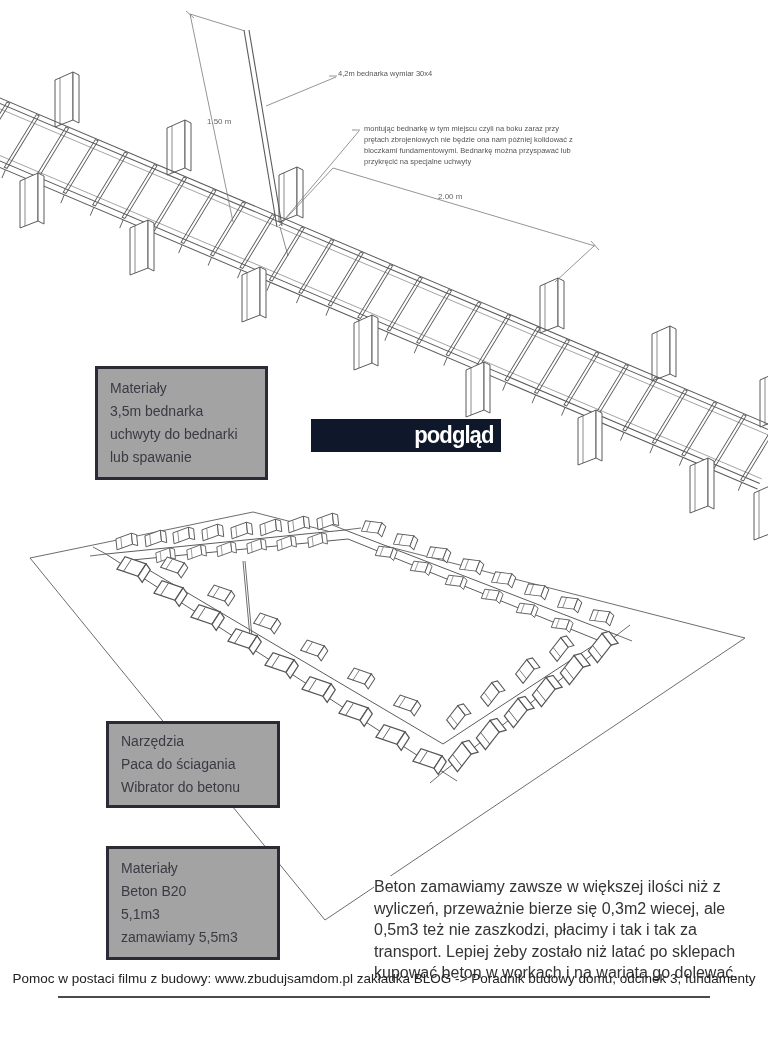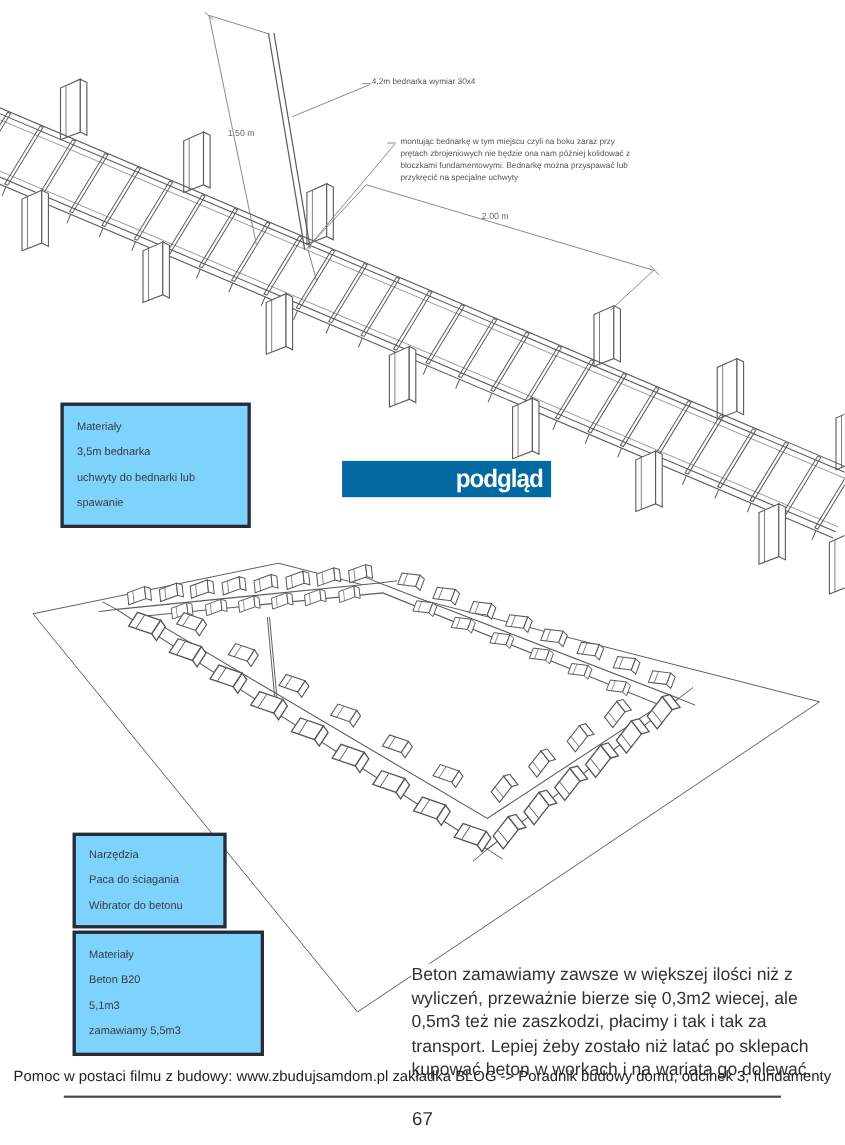--- a/index.html
+++ b/index.html
@@ -5,22 +5,22 @@
   html,body{margin:0;padding:0;background:#ffffff;}
   #page{
     position:relative;width:768px;height:1041px;background:#ffffff;overflow:hidden;
     font-family:"Liberation Sans",sans-serif;color:#3a3a3a;
   }
   #art{position:absolute;left:0;top:0;width:768px;height:1041px;}
   .abs{position:absolute;}
   .note{font-size:7.5px;line-height:11px;color:#555;}
   .dim{font-size:8px;color:#666;}
   .infobox{
-    position:absolute;background:#7dd3fc;border:3px solid #2b2b38;
-    font-size:10px;line-height:23px;color:#3a3a44;padding:8px 12px;box-sizing:border-box;
+    position:absolute;background:#a3a3a3;border:3px solid #2b2b38;
+    font-size:14px;line-height:23px;color:#3a3a44;padding:8px 12px;box-sizing:border-box;margin-left:40px;
   }
   .infobox .bx-line{white-space:normal;}
   #banner{
     position:absolute;left:311px;top:419px;width:190px;height:33px;
     display:flex;align-items:center;justify-content:flex-end;padding-right:8px;box-sizing:border-box;
   }
   #banner span{
     color:#ffffff;font-weight:700;font-size:23px;letter-spacing:-1px;
     transform:scaleX(.96);transform-origin:right center;
   }
@@ -221,36 +221,35 @@
   <div class="abs dim" style="left:438px;top:192px;">2.00 m</div>
   <div class="abs note" style="left:338px;top:68px;width:220px;">4,2m bednarka wymiar 30x4</div>
   <div class="abs note" style="left:364px;top:123px;width:214px;">montując bednarkę w tym miejscu czyli na boku zaraz przy prętach zbrojeniowych nie będzie ona nam później kolidować z bloczkami fundamentowymi. Bednarkę można przyspawać lub przykręcić na specjalne uchwyty</div>
 
   <div class="infobox" style="left:55px;top:366px;width:173px;">
     <div class="bx-line">Materiały</div>
     <div class="bx-line">3,5m bednarka</div>
     <div class="bx-line">uchwyty do bednarki lub spawanie</div>
   </div>
 
-  <div id="banner" style="background-color: #0369a1;">
+  <div id="banner" style="background-color: #0f172a;">
     <span>podgląd</span>
   </div>
 
-  <div class="infobox" style="left:66px;top:757px;width:140px;padding-top:6px;padding-bottom:6px;">
+  <div class="infobox" style="left:66px;top:721px;width:174px;padding-top:6px;padding-bottom:6px;">
     <div class="bx-line">Narzędzia</div>
     <div class="bx-line">Paca do ściagania</div>
     <div class="bx-line">Wibrator do betonu</div>
   </div>
 
   <div class="infobox" style="left:66px;top:846px;width:174px;">
     <div class="bx-line">Materiały</div>
     <div class="bx-line">Beton B20</div>
     <div class="bx-line">5,1m3</div>
     <div class="bx-line">zamawiamy 5,5m3</div>
   </div>
 
   <div class="abs" id="concrete-note">Beton zamawiamy zawsze w większej ilości niż z wyliczeń, przeważnie bierze się 0,3m2 wiecej, ale 0,5m3 też nie zaszkodzi, płacimy i tak i tak za transport. Lepiej żeby zostało niż latać po sklepach kupować beton w workach i na wariata go dolewać.</div>
 
   <div class="abs" id="footer-line">Pomoc w postaci filmu z budowy: www.zbudujsamdom.pl zakładka BLOG -&gt; Poradnik budowy domu, odcinek 3, fundamenty</div>
   <div class="abs" id="footer-rule"></div>
-  <div class="abs" id="page-number">67</div>
 
 </div>
 
 </body></html>

